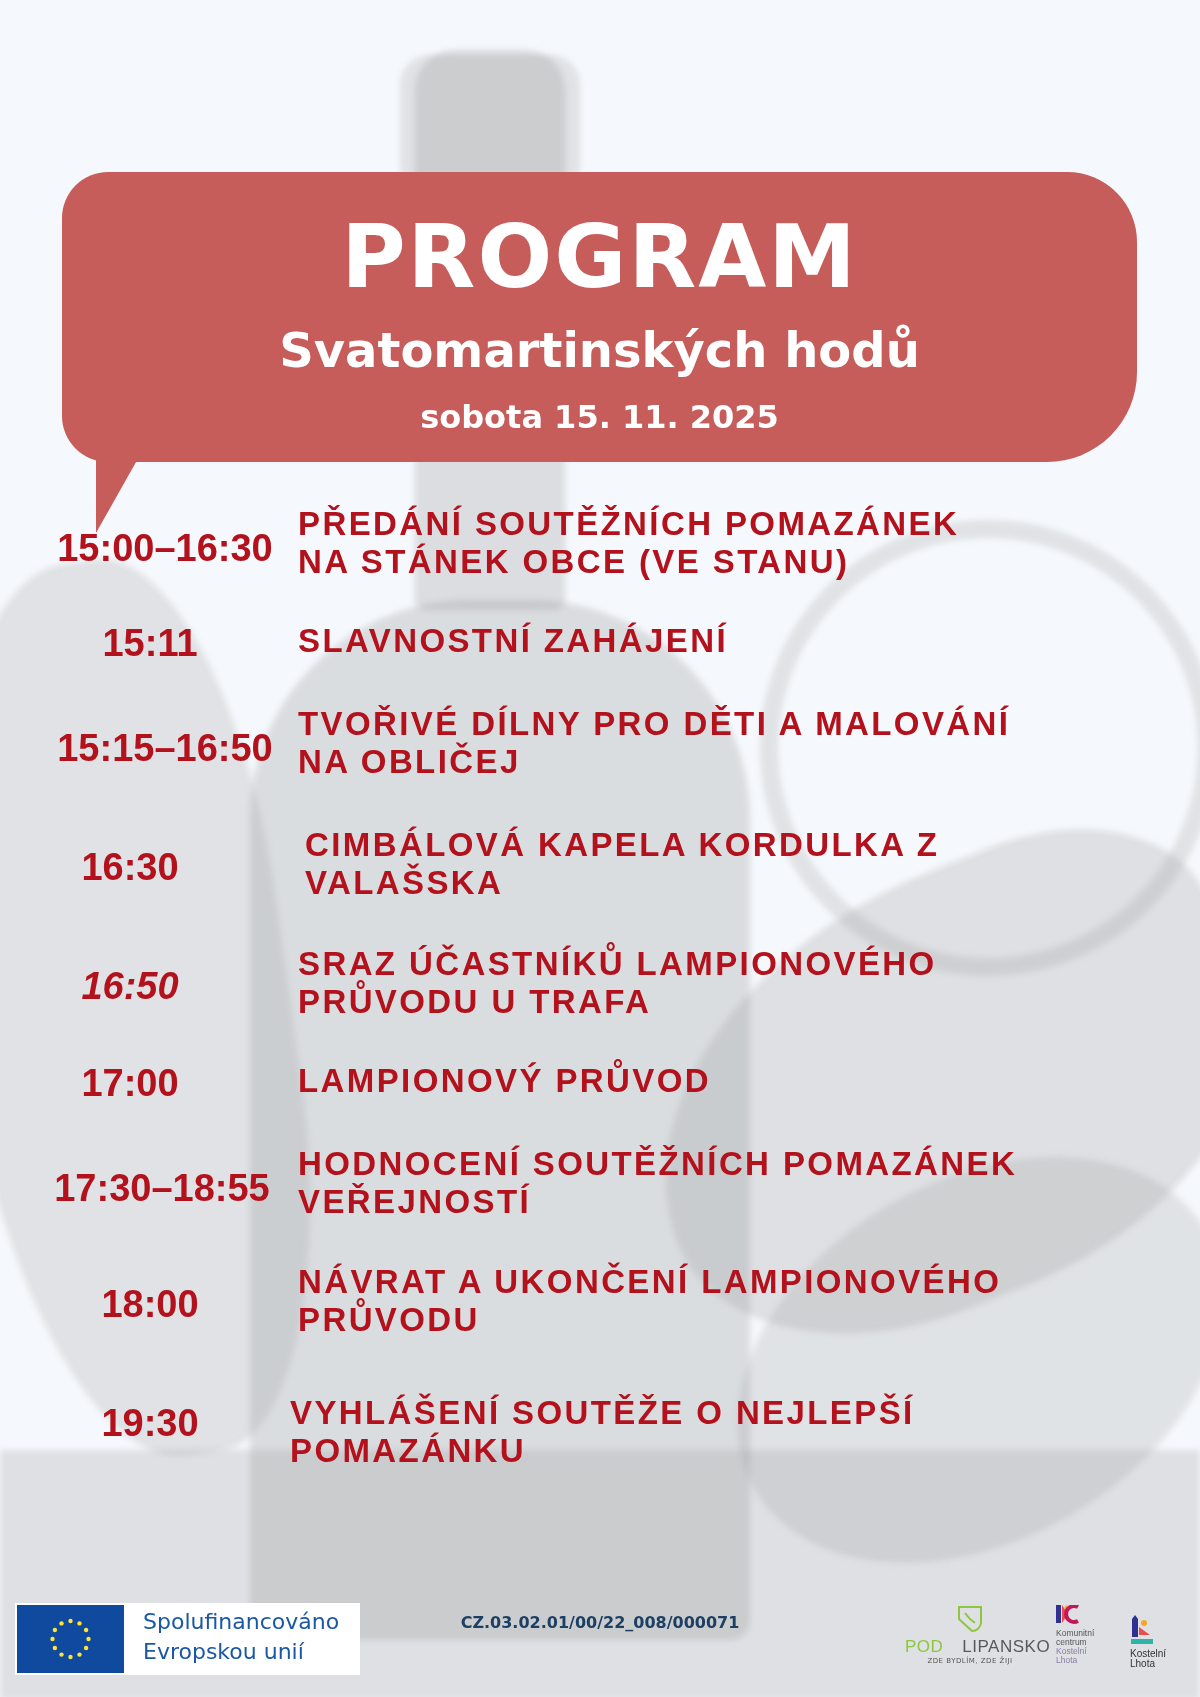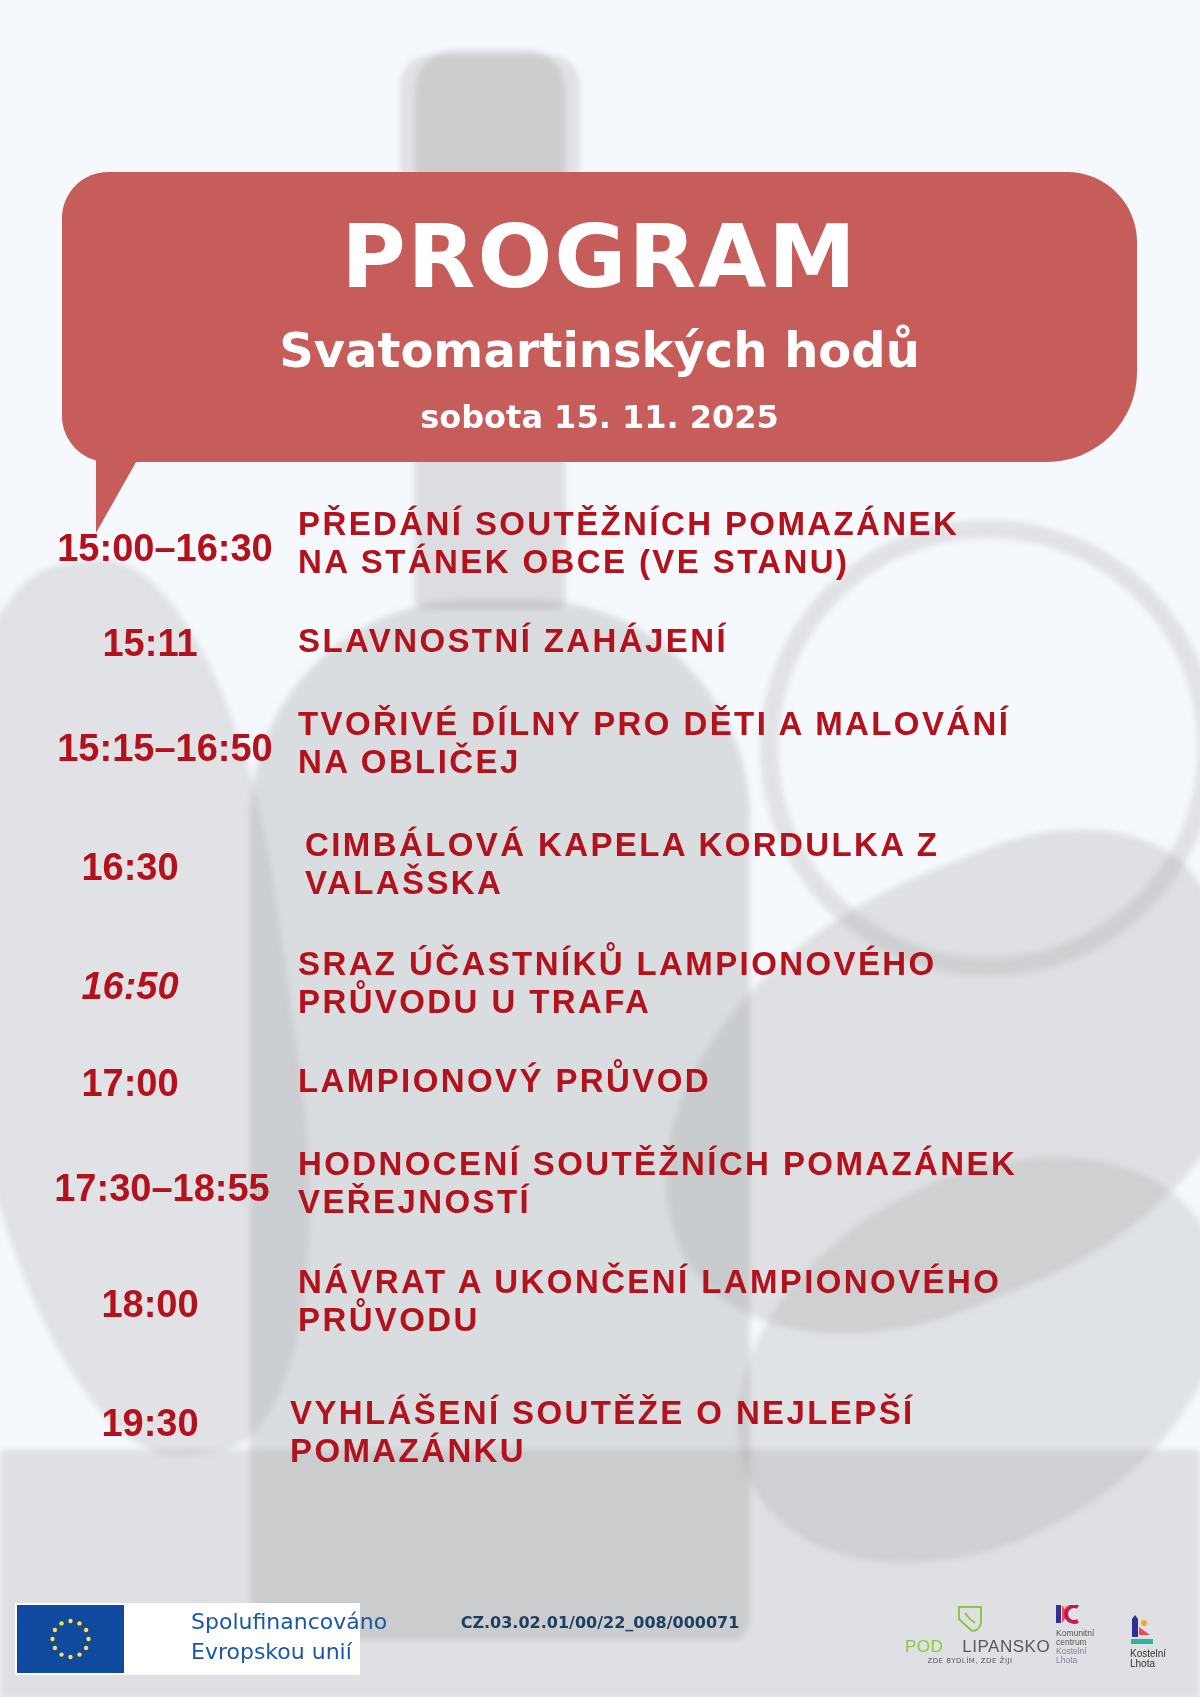--- a/index.html
+++ b/index.html
@@ -57,21 +57,20 @@
   .eu-box {
     position: absolute; left: 15px; top: 1603px; width: 345px; height: 72px; background: #ffffff;
   }
   .eu-flag {
     position: absolute; left: 2px; top: 2px; width: 107px; height: 68px; background: #104a9e;
   }
   .eu-flag svg { position: absolute; left: 0; top: 0; }
   .eu-text {
     position: absolute; left: 128px; color: #1a58a6; font-size: 22px;
     font-family: "DejaVu Sans", sans-serif;
-    margin-left: 48px;
   }
   .eu-text.l1 { top: 6px; }
   .eu-text.l2 { top: 36px; }
   .project {
     position: absolute; left: 365px; top: 1612px; width: 470px; text-align: center;
     color: #1c3f63; font-weight: bold; font-size: 16px; line-height: 21px;
     font-family: "DejaVu Sans", sans-serif;
   }
   .podlipansko { position: absolute; left: 905px; top: 1605px; width: 130px; text-align: center; }
   .podlipansko .name { font-size: 17px; font-family: "Liberation Sans", sans-serif; letter-spacing: 0.5px; }

